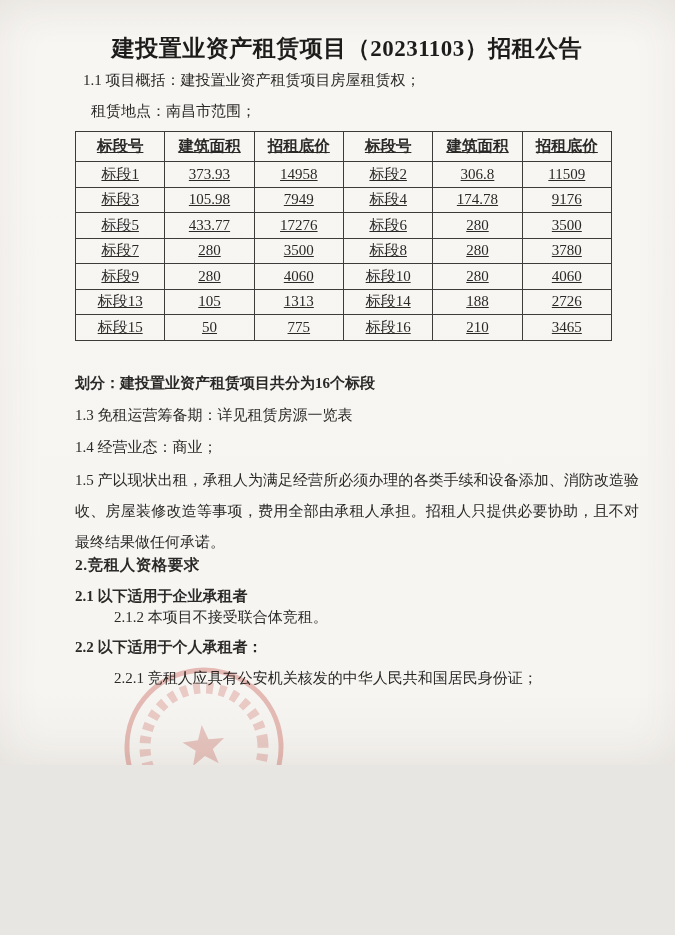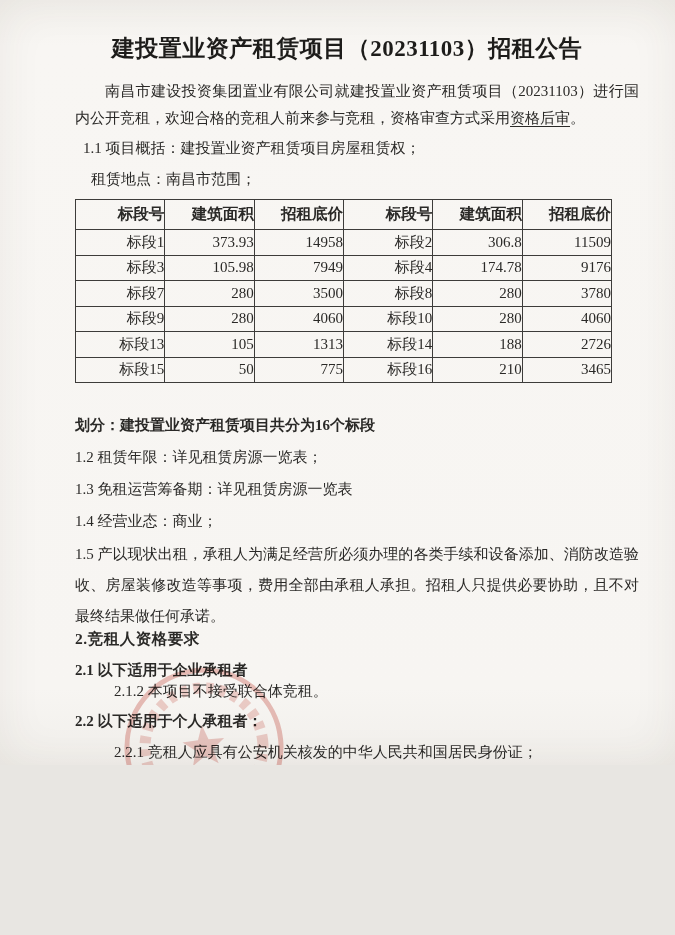--- a/index.html
+++ b/index.html
@@ -25,22 +25,22 @@
   .sec-heading{margin-top:3px;font-weight:bold;font-size:15.5px;letter-spacing:0.5px;}
   .it-1-1{margin-top:6px;margin-left:8px;}
   .sub-line{margin-top:10px;margin-left:16px;}
   table.lots{
     border-collapse:collapse;table-layout:fixed;
     width:537px;margin-top:9px;
     font-size:15px;
   }
   table.lots th,table.lots td{
     border:1.5px solid #3d3c3a;
-    text-align:right;vertical-align:middle;
-    padding:0;overflow:hidden;white-space:nowrap;
+    text-align:center;vertical-align:middle;
+    padding:0;overflow:hidden;white-space:nowrap;text-decoration:underline;
   }
   table.lots th{height:29px;font-weight:bold;font-size:15.5px;}
   table.lots td{height:24.5px;}
   .division{margin-top:32px;font-weight:bold;}
   .it-sp{margin-top:11px;}
   .para-15{margin-top:7px;line-height:31px;}
   .sec2-heading{margin-top:-4px;}
   .bold-line{font-weight:bold;}
   .para-indent{text-indent:2.6em;line-height:31px;margin-top:10px;}
   .it-212{margin-top:0;text-indent:2.6em;}
@@ -53,21 +53,20 @@
   }
 </style>
 </head>
 <body>
 
 <div class="page" style="--ink: #2a2927;">
   <div class="content">
 
     <h1 class="doc-title">建投置业资产租赁项目（20231103）招租公告</h1>
 
-    <p class="intro"><span>南昌市建设投资集团置业有限公司就建投置业资产租赁项目（20231103）进行国内公开竞租，欢迎合格的竞租人前来参与竞租，资格审查方式采用</span><span class="underline">资格后审</span><span>。</span></p>
 
 
     <p class="it-1-1">1.1 项目概括：建投置业资产租赁项目房屋租赁权；</p>
 
     <p class="sub-line">租赁地点：南昌市范围；</p>
 
 
     <table class="lots">
         <thead>
           <tr>
@@ -88,20 +87,28 @@
             <td>306.8</td>
             <td>11509</td>
           </tr>
           <tr>
             <td>标段3</td>
             <td>105.98</td>
             <td>7949</td>
             <td>标段4</td>
             <td>174.78</td>
             <td>9176</td>
+          </tr>
+          <tr>
+            <td>标段5</td>
+            <td>433.77</td>
+            <td>17276</td>
+            <td>标段6</td>
+            <td>280</td>
+            <td>3500</td>
           </tr>
           <tr>
             <td>标段7</td>
             <td>280</td>
             <td>3500</td>
             <td>标段8</td>
             <td>280</td>
             <td>3780</td>
           </tr>
           <tr>
@@ -126,21 +133,20 @@
             <td>775</td>
             <td>标段16</td>
             <td>210</td>
             <td>3465</td>
           </tr>
         </tbody>
       </table>
 
     <p class="division">划分：建投置业资产租赁项目共分为16个标段</p>
 
-    <p class="it-sp">1.2 租赁年限：详见租赁房源一览表；</p>
 
     <p class="it-sp">1.3 免租运营筹备期：详见租赁房源一览表</p>
 
     <p class="it-sp">1.4 经营业态：商业；</p>
 
     <p class="para-15">1.5 产以现状出租，承租人为满足经营所必须办理的各类手续和设备添加、消防改造验收、房屋装修改造等事项，费用全部由承租人承担。招租人只提供必要协助，且不对最终结果做任何承诺。</p>
 
     <p class="sec-heading sec2-heading">2.竞租人资格要求</p>
 
     <p class="it-sp bold-line">2.1 以下适用于企业承租者</p>

